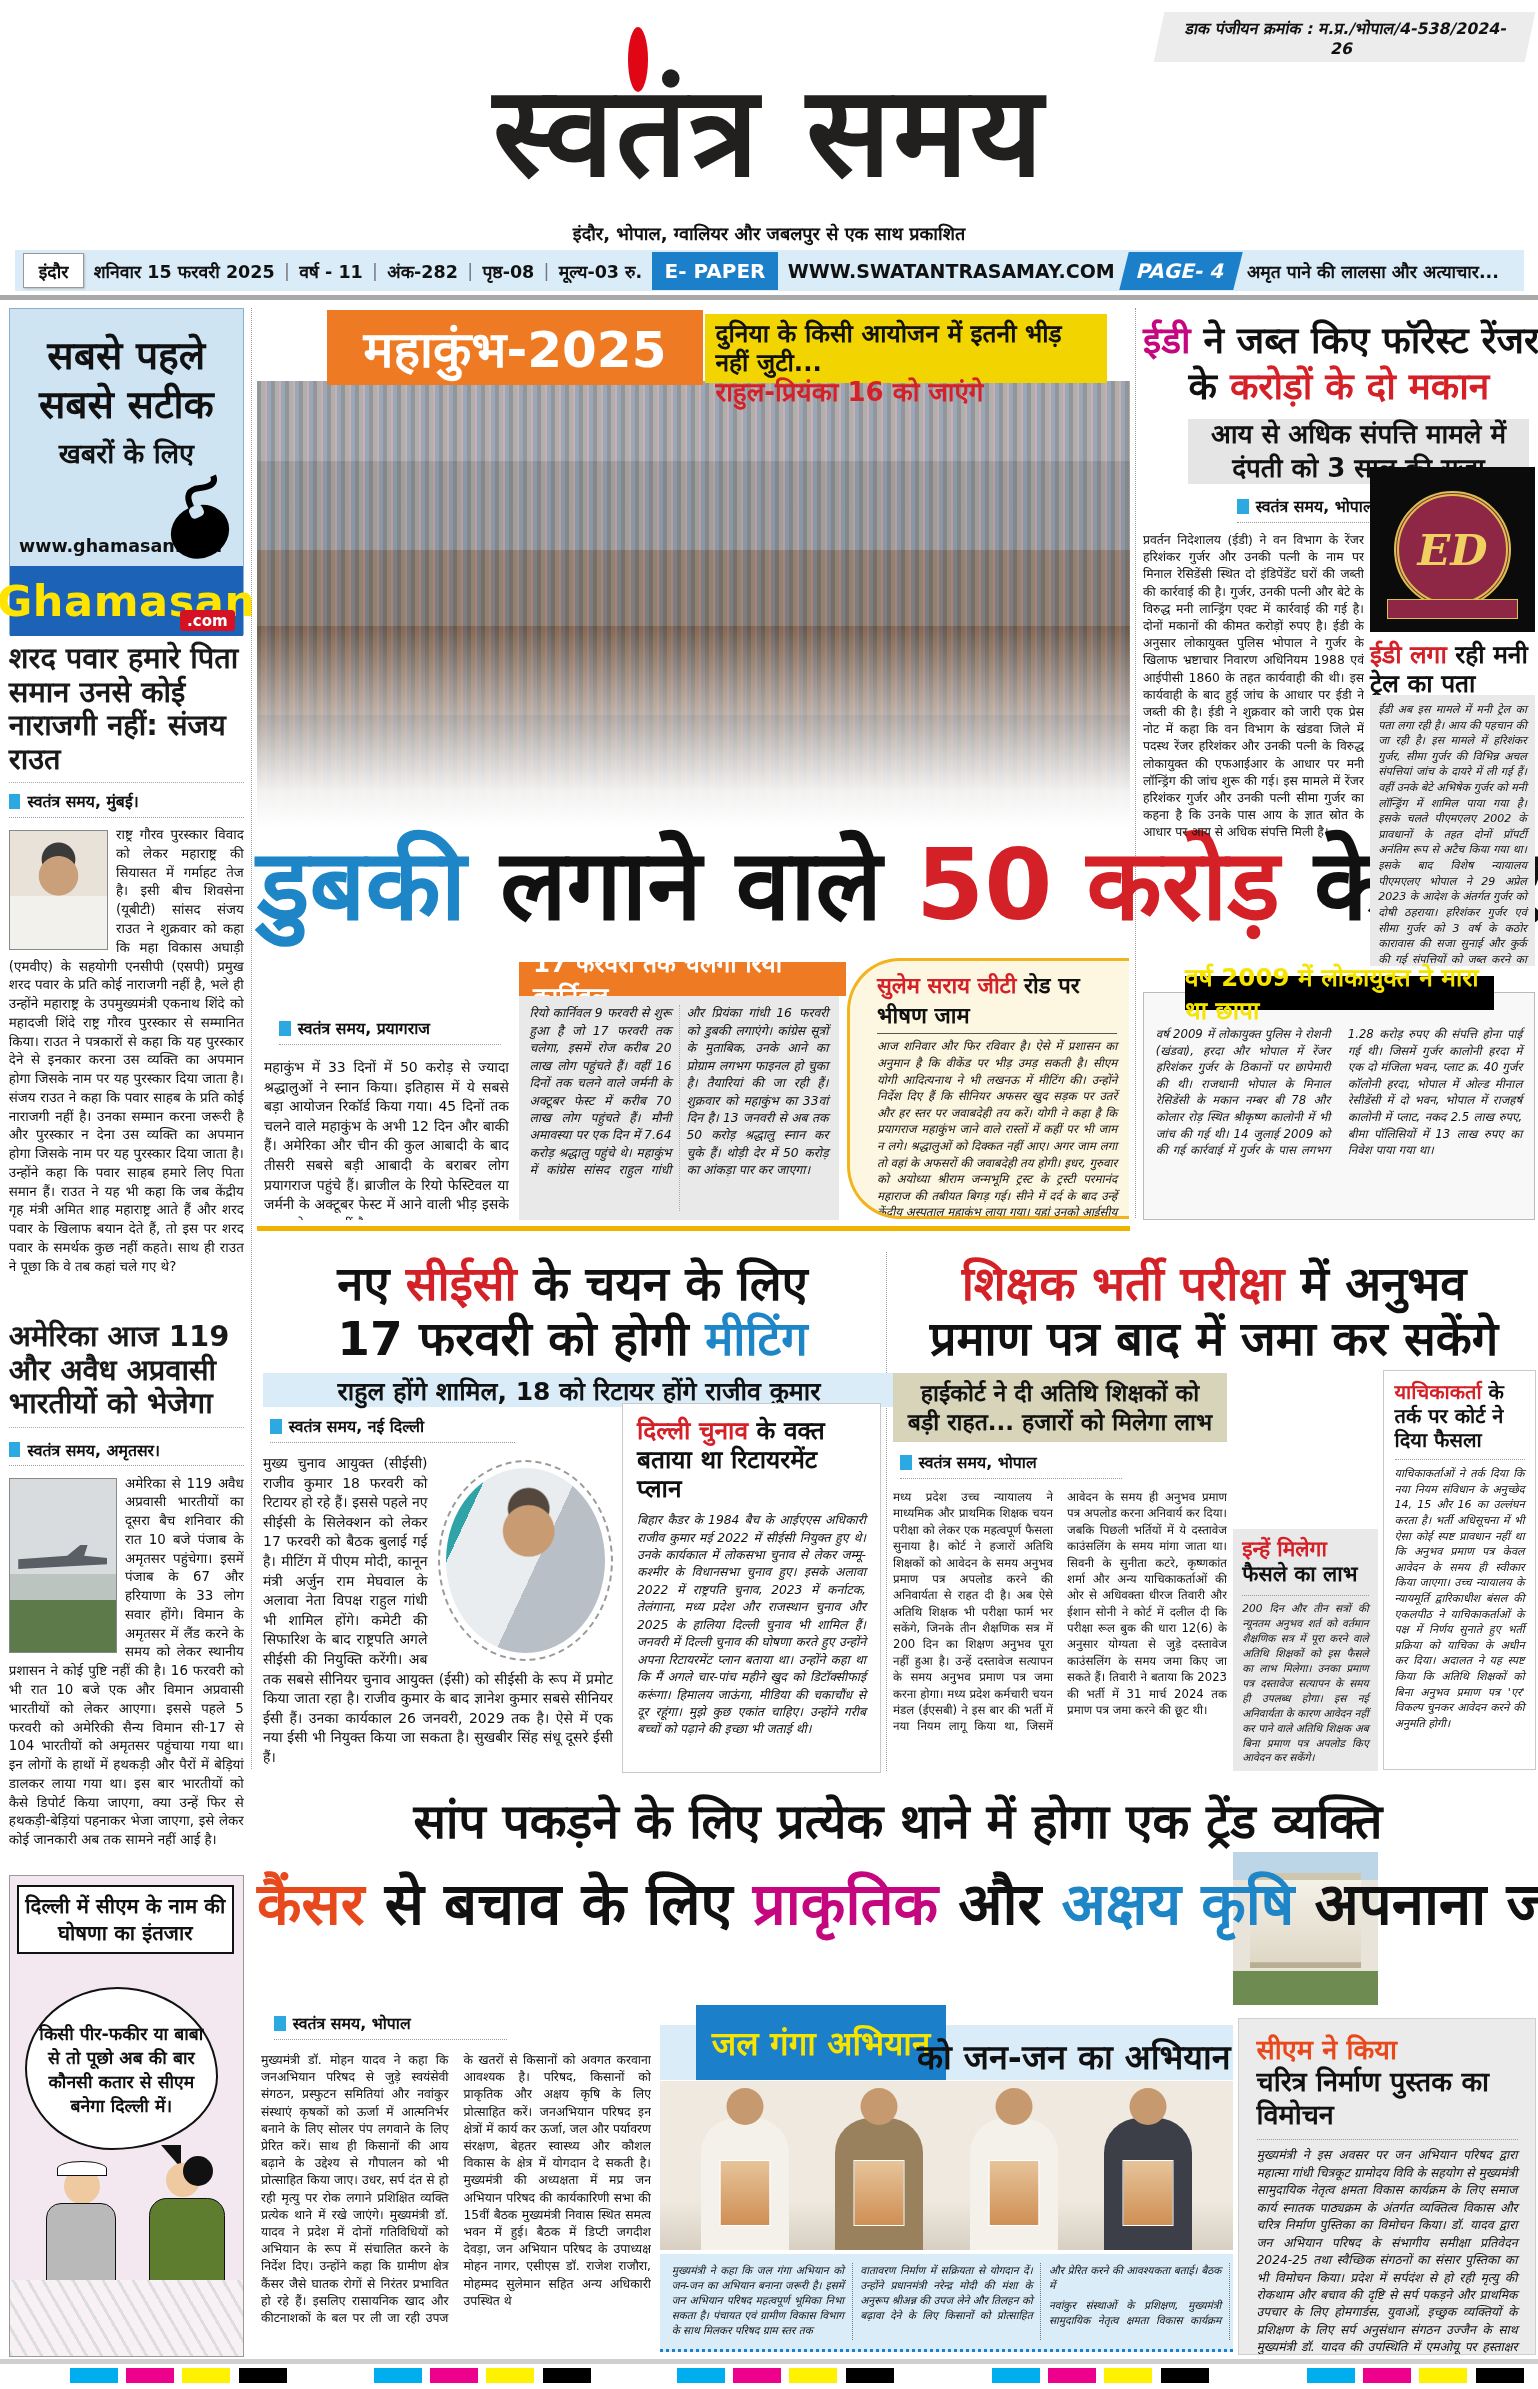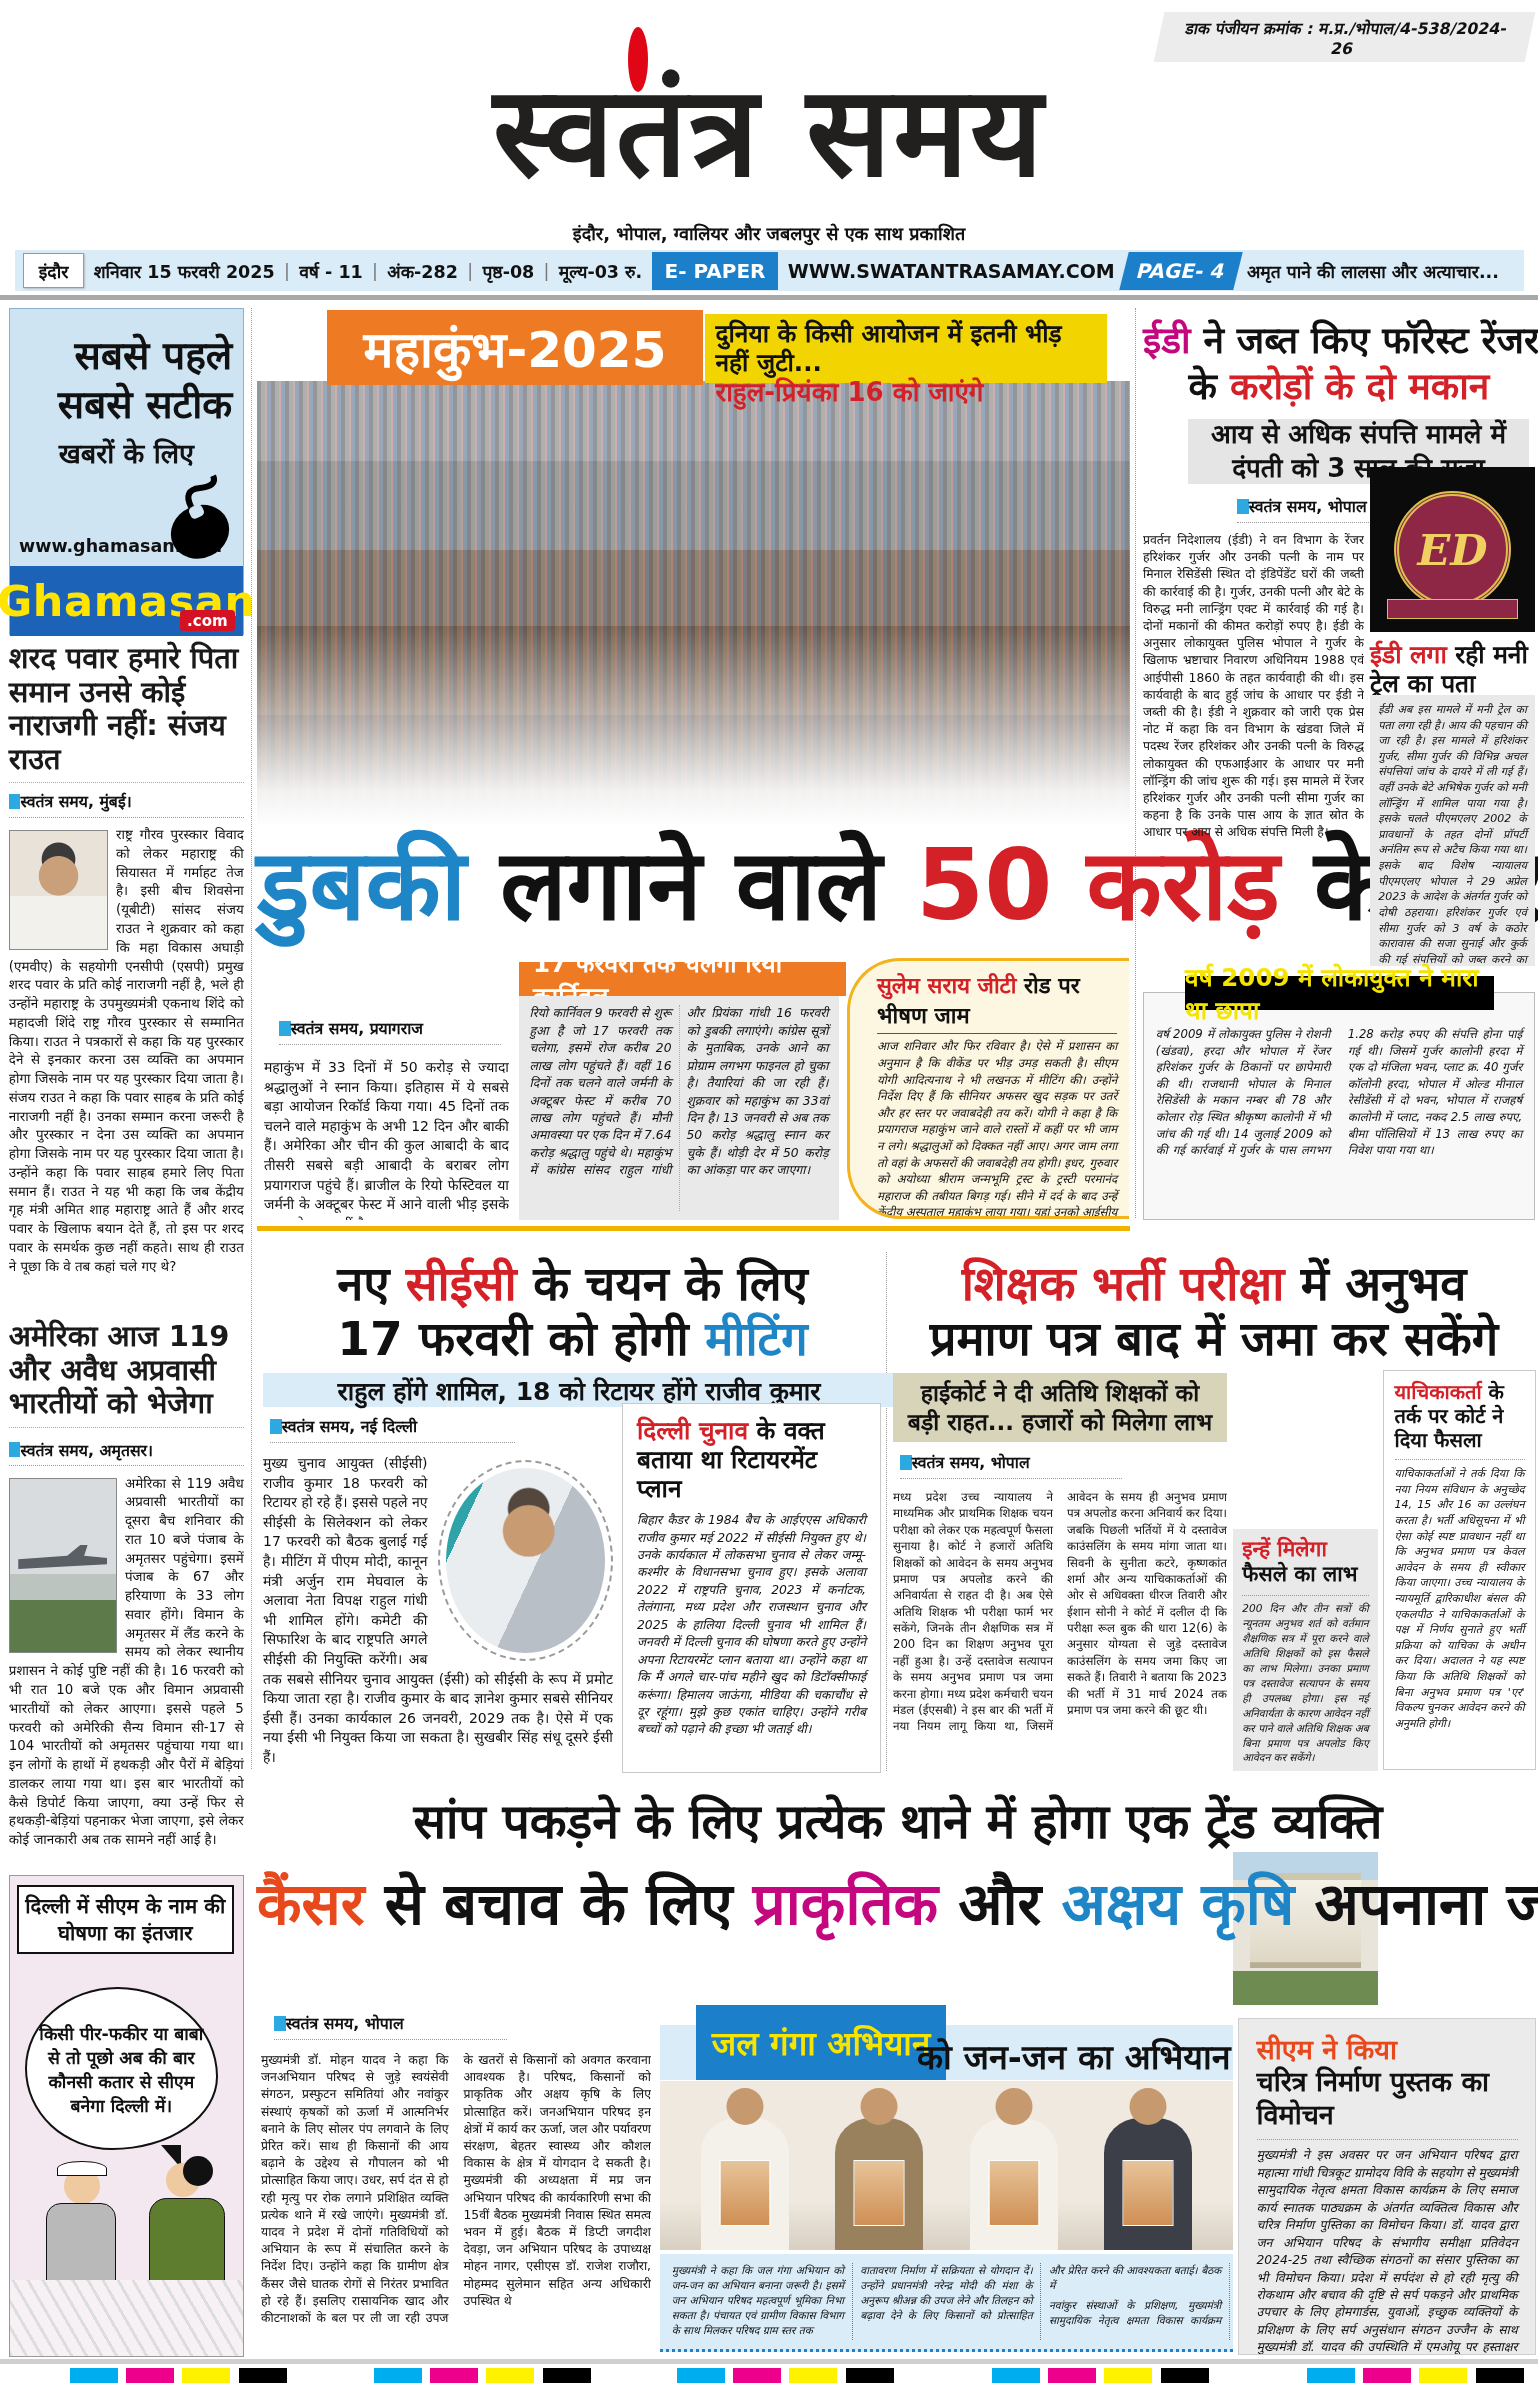--- a/index.html
+++ b/index.html
@@ -24,28 +24,28 @@
 
   
   .dateline { background:#d9ecf8; display:flex; align-items:center; gap:9.3px; padding:0 8.2px; font-size:17.5px; font-weight:bold; }
   .city-box { background:#fff; border:0.6px solid #999; padding:4.7px 15px; box-shadow:1.2px 1.2px 1.8px #bbb; }
   .dl-sep { color:#777; font-weight:normal; }
   .blue-chip { background:#1b7fc9; color:#fff; padding:7px 13px; font-size:20px; font-weight:bold; }
   .page-chip { transform:skewX(-14deg); }
   .rule-grey { background:#a9a9a9; }
 
   
-  .byline { display:flex; align-items:center; font-weight:bold; font-size:15.8px; border-bottom:1.8px dotted #9a9a9a; padding-bottom:4.7px; }
+  .byline { display:flex; align-items:center; gap:7px; font-weight:bold; font-size:15.8px; border-bottom:1.8px dotted #9a9a9a; padding-bottom:4.7px; }
   .bullet { width:11.7px; height:15px; background:#2da9e1; display:inline-block; }
   .body-text { font-size:13.4px; line-height:1.4; }
   .small-headline { font-size:29px; line-height:1.16; font-weight:bold; color:#1a1a1a; border-bottom:1.8px dotted #aaa; padding-bottom:5.8px; }
 
   
   .gh-top { background:#cfe4f3; padding:23px 10.5px 5.8px 10.5px; height:257px; position:relative; }
-  .gh-line1 { font-size:39px; font-weight:900; text-align:right; line-height:1.25; }
+  .gh-line1 { font-size:39px; font-weight:900; text-align:center; line-height:1.25; }
   .gh-line3 { font-size:27px; font-weight:bold; text-align:center; margin-top:4.7px; }
   .gh-url { position:absolute; left:9.3px; bottom:10.5px; font-size:17.5px; font-weight:bold; }
   .gh-bar { background:#1c63b8; height:70px; display:flex; align-items:center; justify-content:center; position:relative; }
   .gh-brand { color:#ffe400; font-size:43px; font-weight:900; letter-spacing:0.6px; }
   .gh-com { position:absolute; right:8.2px; bottom:4.7px; background:#d41224; color:#fff; font-size:15px; font-weight:bold; padding:1.8px 7px; border-radius:3.5px; }
 
   
   .ph-raut { float:left; width:99px; height:120px; margin:3.5px 8.2px 3.5px 0; border:0.6px solid #888;
     background: radial-gradient(circle at 50% 38%, #caa07a 0 22%, transparent 23%),
                 radial-gradient(circle at 50% 24%, #3a3a3a 0 16%, transparent 17%),

